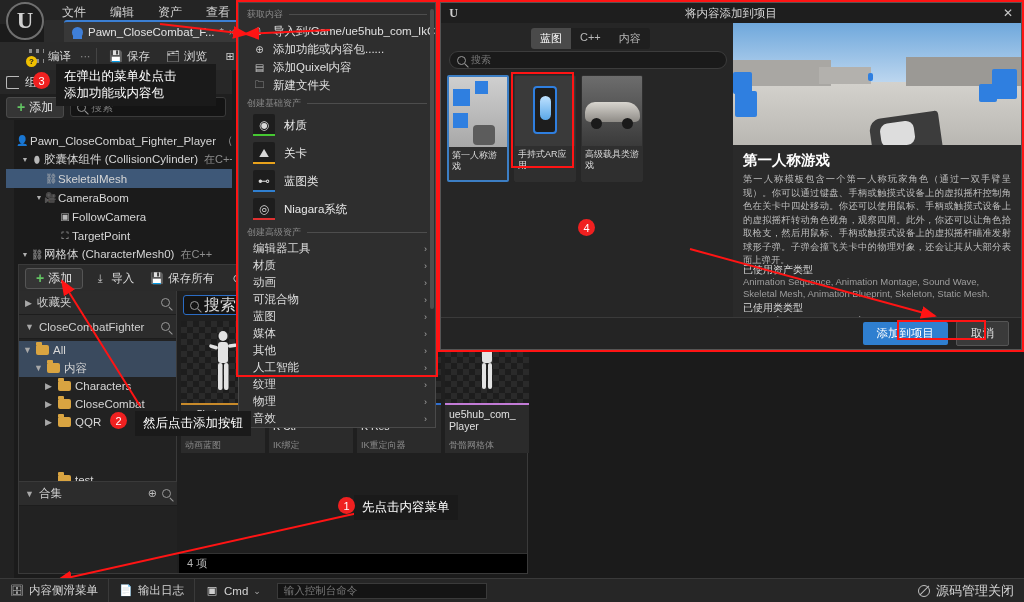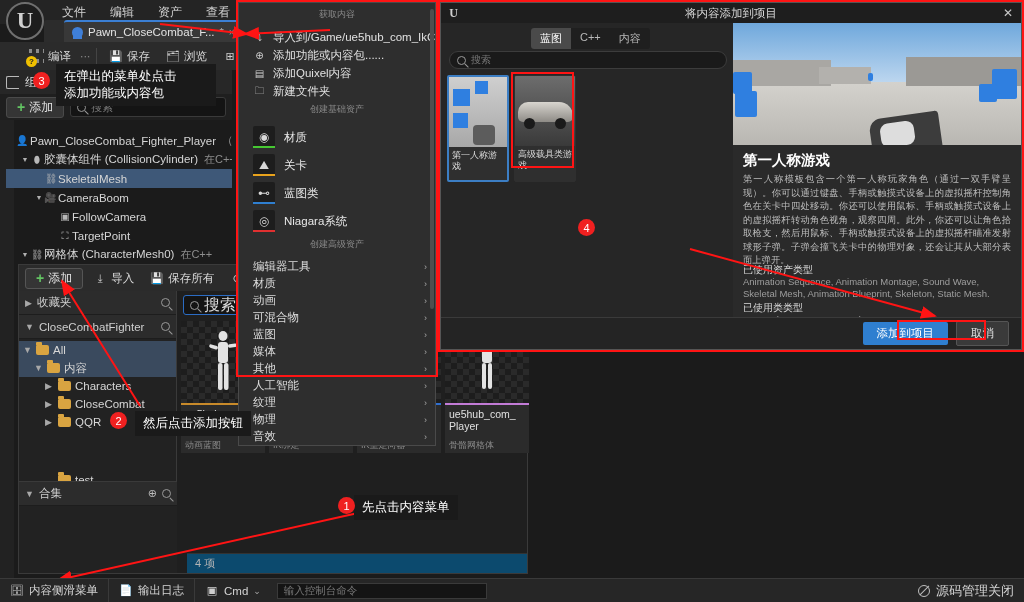--- a/index.html
+++ b/index.html
@@ -107,30 +107,30 @@
   .athumb { width:84px; height:82px; background:
       repeating-conic-gradient(#2a2a2a 0% 25%, #1d1d1d 0% 50%) 0 0/12px 12px;
       position:relative; overflow:hidden; }
   .abar { height:2px; }
   .acard-body { background:#2b2b2b; padding:3px 4px 4px 4px; height:48px; }
   .aname { font-size:10.5px; color:#e0e0e0; line-height:12px; word-break:break-all; }
   .atype { font-size:9px; color:#8a8a8a; margin-top:7px; }
 
   .mannequin { position:absolute; left:50%; top:6px; transform:translateX(-50%); width:46px; height:70px; }
 
-  .cb-foot { position:absolute; left:168px; right:0; bottom:0; height:20px; background:#0c4a6e;
+  .cb-foot { position:absolute; left:160px; right:0; bottom:0; height:20px; background:#000000;
              display:flex; align-items:center; padding-left:8px; font-size:11px; color:#b5b5b5;
              border-top:1px solid #333; }
   .collect { position:absolute; left:0; bottom:0; width:158px; height:92px; border-top:1px solid #3a3a3a;
              background:#222; }
 
   
   .ctx { position:absolute; left:238px; top:2px; width:198px; background:#2e2e2e;
          border:1px solid #4a4a4a; z-index:60; padding:2px 0 0 0; }
-  .ctx-sechead { display:flex; align-items:center; gap:6px; padding:3px 8px 1px 8px;flex-direction:column; }
+  .ctx-sechead { display:flex; align-items:center; gap:6px; padding:3px 8px 1px 8px; }
   .ctx-sechead span { font-size:9px; color:#8a8a8a; white-space:nowrap; }
   .ctx-sechead .ln { flex:1; height:1px; background:#4d4d4d; }
   .ctx-item { height:18px; display:flex; align-items:center; gap:7px; padding:0 8px 0 14px;
               font-size:11.5px; color:#e0e0e0; white-space:nowrap; overflow:hidden; }
   .ctx-ico { width:13px; flex:0 0 auto; text-align:center; font-size:10px; color:#cfcfcf; }
   .ctx-asset { height:28px; display:flex; align-items:center; gap:9px; padding:0 8px 0 14px;
                font-size:11.5px; color:#e8e8e8; }
   .asset-ico { width:22px; height:22px; background:#1d1d1d; border-radius:2px; position:relative;
                display:flex; align-items:center; justify-content:center; flex:0 0 auto; }
   .asset-ico i { position:absolute; left:0; right:0; bottom:0; height:2px; }
@@ -638,20 +638,28 @@
                 <div style="position:absolute;inset:0;background:linear-gradient(#cfcfcf,#a8a8a8)"></div>
                 <div style="position:absolute;left:4px;top:12px;width:17px;height:17px;background:#2f7fe0"></div>
                 <div style="position:absolute;left:26px;top:4px;width:13px;height:13px;background:#2f7fe0"></div>
                 <div style="position:absolute;left:4px;top:36px;width:15px;height:15px;background:#2f7fe0"></div>
                 <div style="position:absolute;left:24px;top:48px;width:22px;height:20px;background:#5c5c5c;border-radius:4px"></div>
               </div>
               <div class="tile-cap">第一人称游戏</div>
             </div>
             <div class="tile">
               <div class="tile-img">
+                <div style="position:absolute;inset:0;background:#3a3a3a"></div>
+                <div style="position:absolute;left:18px;top:10px;width:24px;height:48px;background:#1d1d1d;border:2px solid #2f7fe0;border-radius:4px"></div>
+                <div style="position:absolute;left:25px;top:20px;width:11px;height:24px;border-radius:6px;background:linear-gradient(#bfe2ff,#5aa7e8)"></div>
+              </div>
+              <div class="tile-cap">手持式AR应用</div>
+            </div>
+            <div class="tile">
+              <div class="tile-img">
                 <div style="position:absolute;inset:0;background:linear-gradient(#6d6d6d,#3a3a3a)"></div>
                 <div style="position:absolute;left:3px;top:26px;width:55px;height:20px;background:linear-gradient(#d8d5cf,#8e8b86);border-radius:10px 14px 5px 5px"></div>
                 <div style="position:absolute;left:9px;top:42px;width:11px;height:11px;border-radius:50%;background:#1a1a1a"></div>
                 <div style="position:absolute;left:40px;top:42px;width:11px;height:11px;border-radius:50%;background:#1a1a1a"></div>
               </div>
               <div class="tile-cap">高级载具类游戏</div>
             </div>
           </div>
       </div>
 

